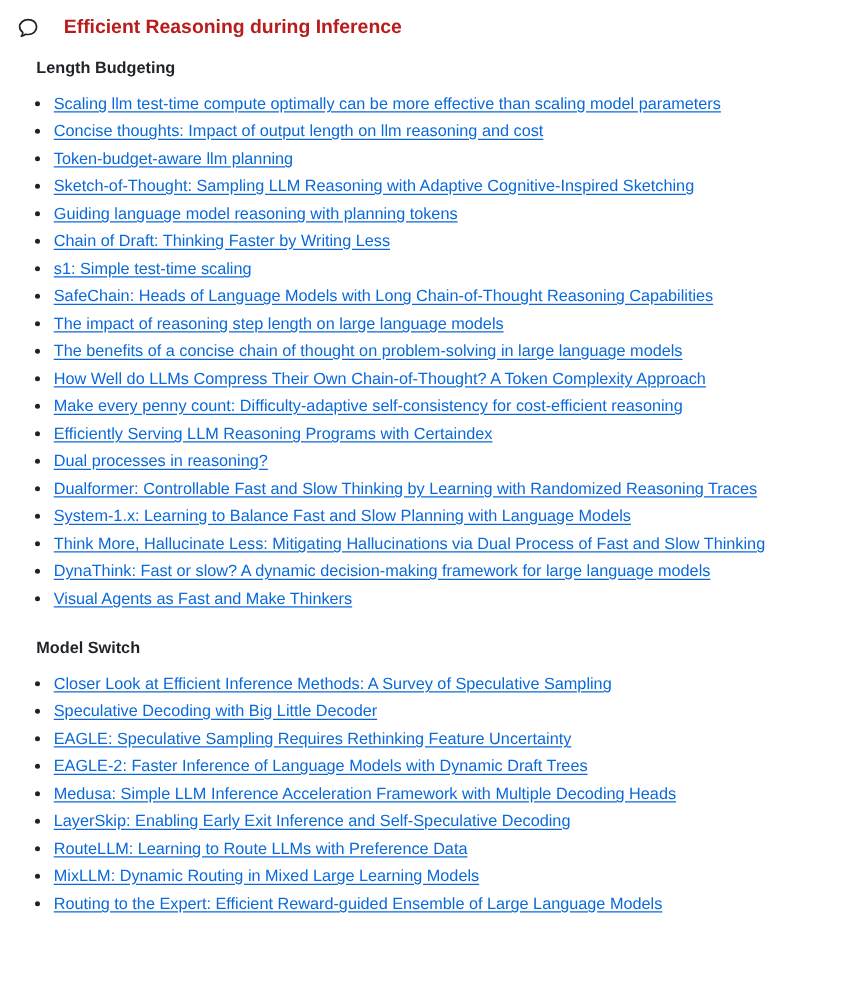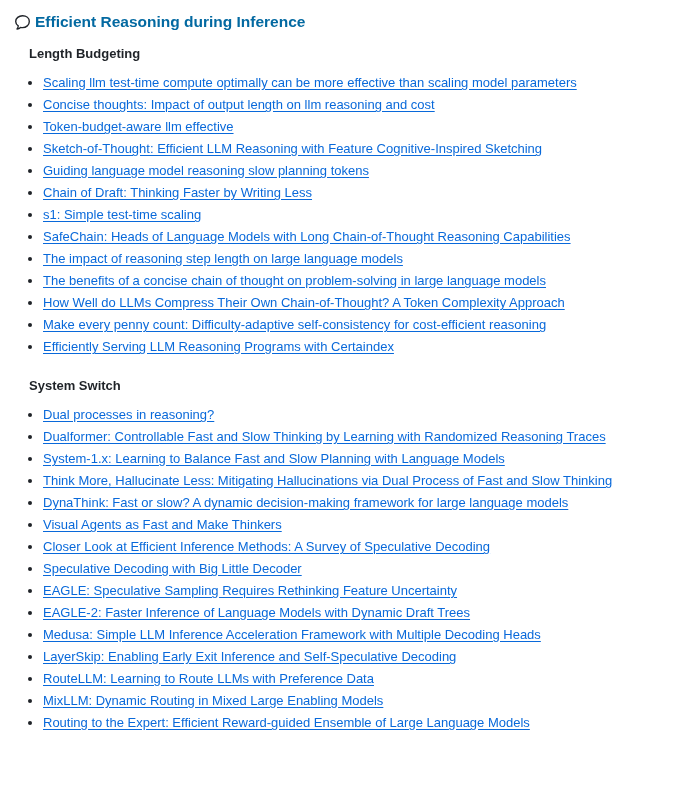--- a/index.html
+++ b/index.html
@@ -9,26 +9,26 @@
     height: 800px;
     background: #ffffff;
     color: #1f2328;
     font-family: "Liberation Sans", sans-serif;
     padding: 12px 14px;
     overflow: hidden;
   }
   .page-title {
     display: flex;
     align-items: center;
-    gap: 4px;
+    gap: 20px;
     font-size: 15.5px;
     font-weight: 700;
     line-height: 20px;
     margin: 0 0 14px 0;
-    color: #0369a1;
+    color: #b91c1c;
   }
   .title-icon { display: inline-flex; flex: 0 0 auto; }
   .title-icon svg { display: block; }
   .section-heading {
     font-size: 13px;
     font-weight: 700;
     line-height: 16px;
     margin: 24px 0 13px 0;
     color: #1f2328;
     padding-left: 15px;
@@ -62,53 +62,53 @@
       </svg>
     </span>
     <span>Efficient Reasoning during Inference</span>
   </h2>
   <div id="sections">
   <section>
     <h3 class="section-heading">Length Budgeting</h3>
     <ul class="paper-list">
           <li><a href="#">Scaling llm test-time compute optimally can be more effective than scaling model parameters</a></li>
           <li><a href="#">Concise thoughts: Impact of output length on llm reasoning and cost</a></li>
-          <li><a href="#">Token-budget-aware llm effective</a></li>
-          <li><a href="#">Sketch-of-Thought: Efficient LLM Reasoning with Feature Cognitive-Inspired Sketching</a></li>
-          <li><a href="#">Guiding language model reasoning slow planning tokens</a></li>
+          <li><a href="#">Token-budget-aware llm planning</a></li>
+          <li><a href="#">Sketch-of-Thought: Sampling LLM Reasoning with Adaptive Cognitive-Inspired Sketching</a></li>
+          <li><a href="#">Guiding language model reasoning with planning tokens</a></li>
           <li><a href="#">Chain of Draft: Thinking Faster by Writing Less</a></li>
           <li><a href="#">s1: Simple test-time scaling</a></li>
           <li><a href="#">SafeChain: Heads of Language Models with Long Chain-of-Thought Reasoning Capabilities</a></li>
           <li><a href="#">The impact of reasoning step length on large language models</a></li>
           <li><a href="#">The benefits of a concise chain of thought on problem-solving in large language models</a></li>
           <li><a href="#">How Well do LLMs Compress Their Own Chain-of-Thought? A Token Complexity Approach</a></li>
           <li><a href="#">Make every penny count: Difficulty-adaptive self-consistency for cost-efficient reasoning</a></li>
           <li><a href="#">Efficiently Serving LLM Reasoning Programs with Certaindex</a></li>
         </ul>
   </section>
 
   <section>
-    <h3 class="section-heading">System Switch</h3>
     <ul class="paper-list">
           <li><a href="#">Dual processes in reasoning?</a></li>
           <li><a href="#">Dualformer: Controllable Fast and Slow Thinking by Learning with Randomized Reasoning Traces</a></li>
           <li><a href="#">System-1.x: Learning to Balance Fast and Slow Planning with Language Models</a></li>
           <li><a href="#">Think More, Hallucinate Less: Mitigating Hallucinations via Dual Process of Fast and Slow Thinking</a></li>
           <li><a href="#">DynaThink: Fast or slow? A dynamic decision-making framework for large language models</a></li>
           <li><a href="#">Visual Agents as Fast and Make Thinkers</a></li>
         </ul>
   </section>
 
   <section>
+    <h3 class="section-heading">Model Switch</h3>
     <ul class="paper-list">
-          <li><a href="#">Closer Look at Efficient Inference Methods: A Survey of Speculative Decoding</a></li>
+          <li><a href="#">Closer Look at Efficient Inference Methods: A Survey of Speculative Sampling</a></li>
           <li><a href="#">Speculative Decoding with Big Little Decoder</a></li>
           <li><a href="#">EAGLE: Speculative Sampling Requires Rethinking Feature Uncertainty</a></li>
           <li><a href="#">EAGLE-2: Faster Inference of Language Models with Dynamic Draft Trees</a></li>
           <li><a href="#">Medusa: Simple LLM Inference Acceleration Framework with Multiple Decoding Heads</a></li>
           <li><a href="#">LayerSkip: Enabling Early Exit Inference and Self-Speculative Decoding</a></li>
           <li><a href="#">RouteLLM: Learning to Route LLMs with Preference Data</a></li>
-          <li><a href="#">MixLLM: Dynamic Routing in Mixed Large Enabling Models</a></li>
+          <li><a href="#">MixLLM: Dynamic Routing in Mixed Large Learning Models</a></li>
           <li><a href="#">Routing to the Expert: Efficient Reward-guided Ensemble of Large Language Models</a></li>
         </ul>
   </section>
 </div>
 </main>
 
 </body></html>

